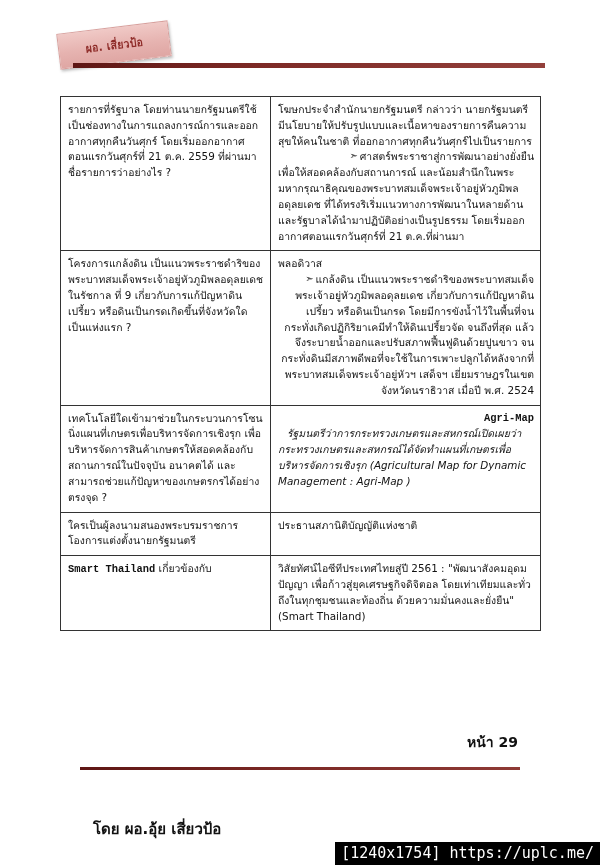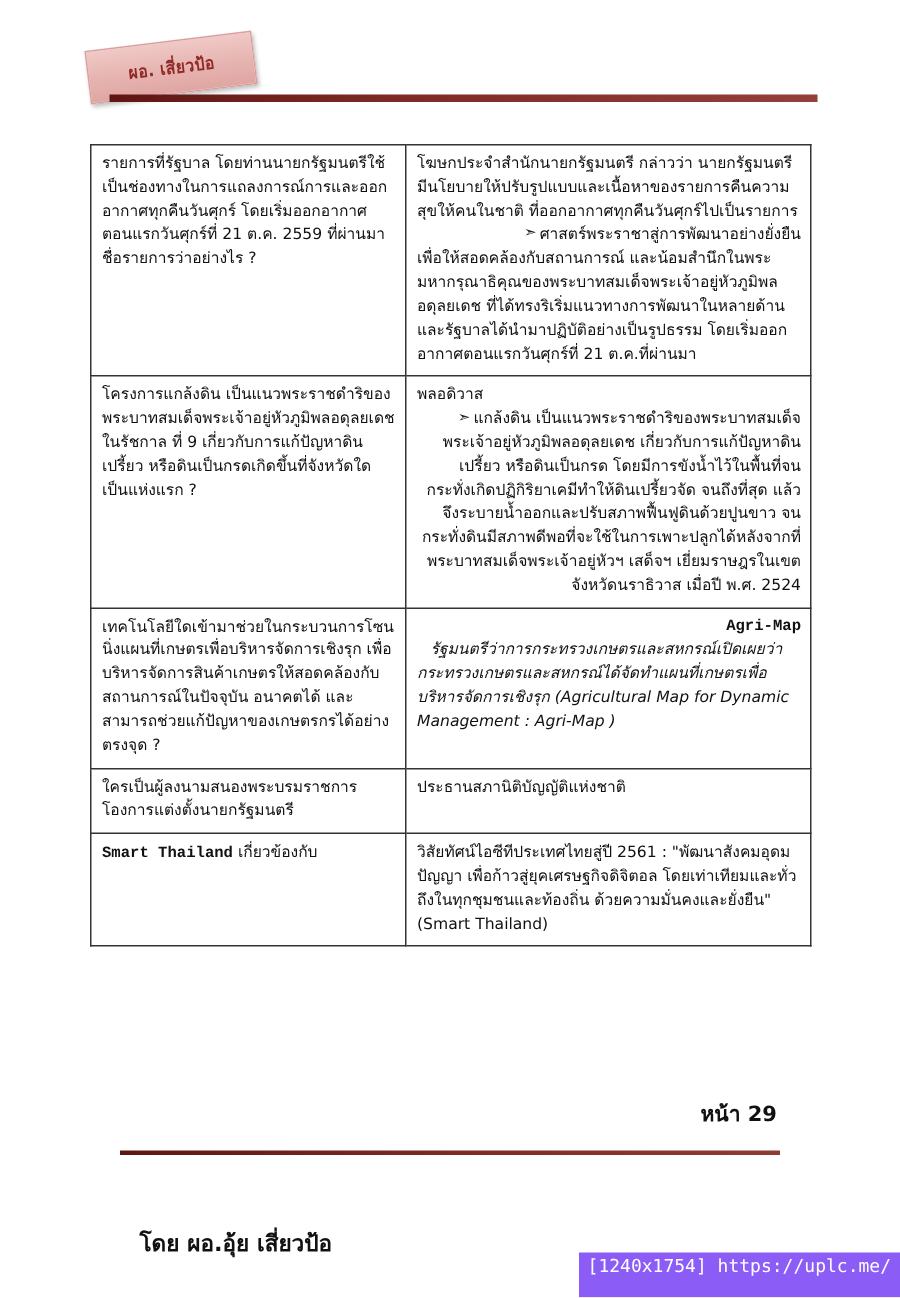--- a/index.html
+++ b/index.html
@@ -134,25 +134,25 @@
     font-weight: bold;
     color: #111111;
     white-space: nowrap;
   }
 
   
   .watermark {
     position: absolute;
     right: 0;
     bottom: 0;
-    background: #8b5cf6;
+    background: #000000;
     color: #ffffff;
     font-family: "DejaVu Sans Mono", "Liberation Mono", monospace;
-    font-size: 12px;
-    padding: 2px 6px 14px 6px;
+    font-size: 15px;
+    padding: 2px 6px 3px 6px;
     letter-spacing: 0px;
     white-space: nowrap;
   }
 </style>
 </head>
 <body>
 
 <div id="page">
 
   <div class="header">

